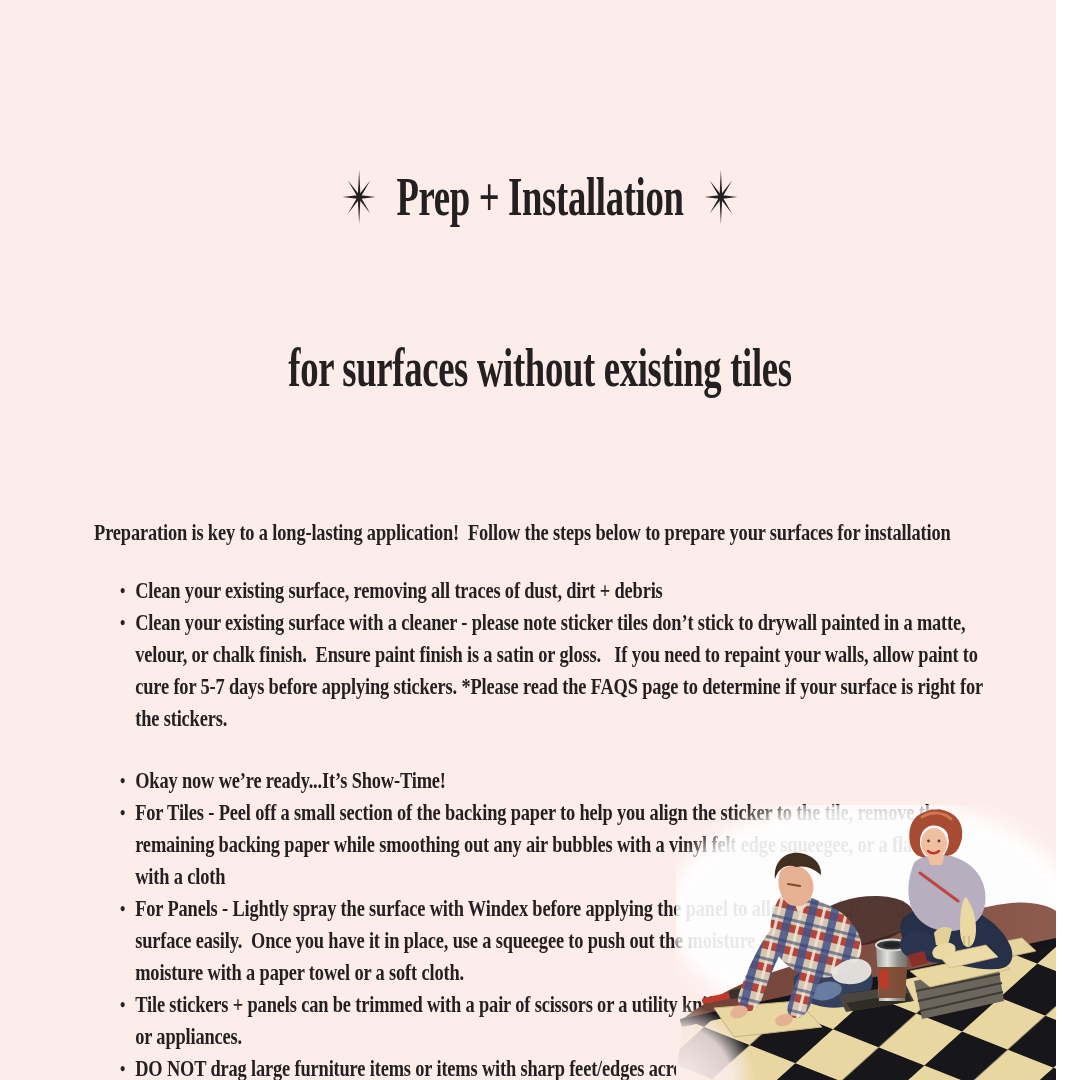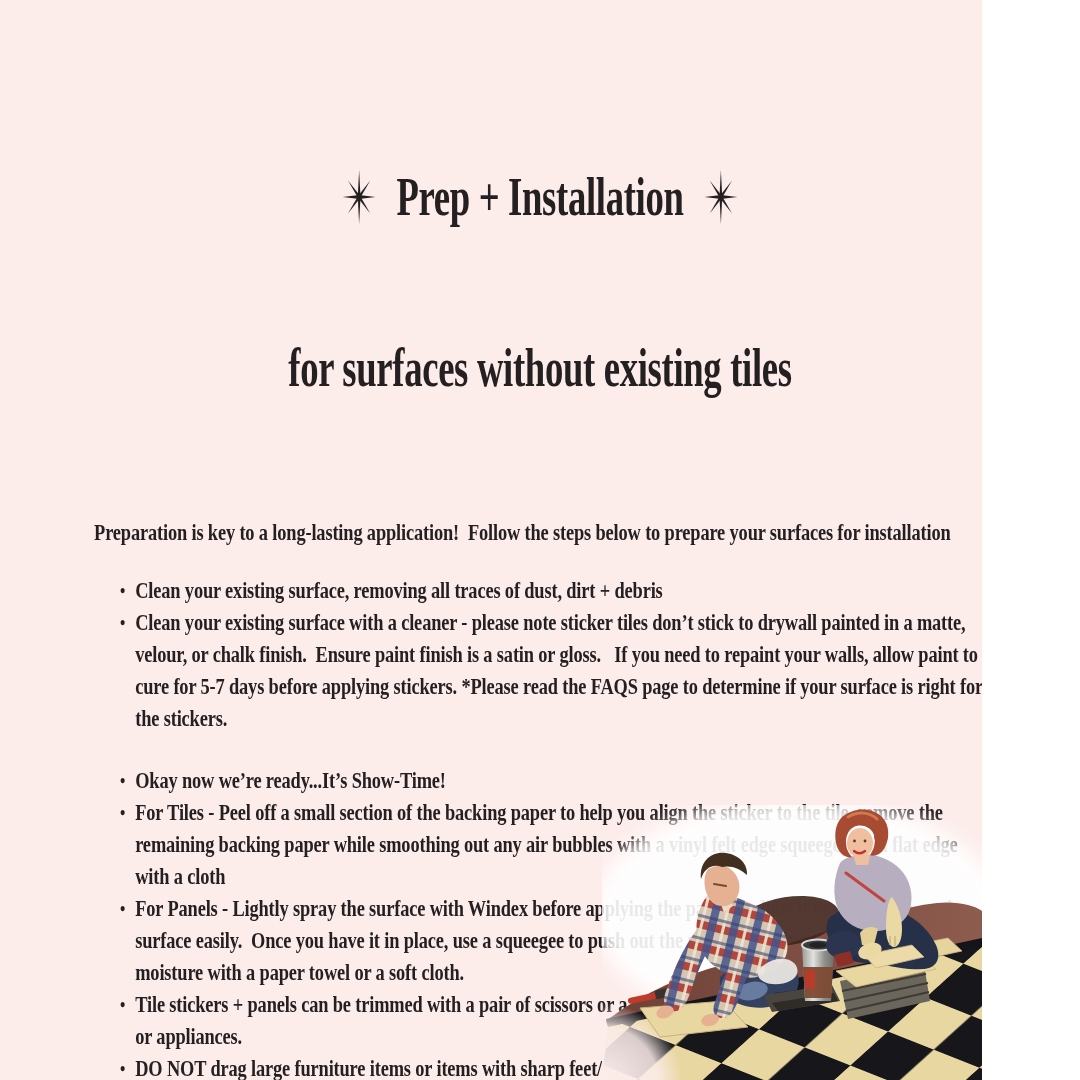--- a/index.html
+++ b/index.html
@@ -3,21 +3,21 @@
 <meta charset="utf-8">
 <style>
   :root{
     --bg:#FCEDEB;
     --ink:#241f21;
   }
   html,body{margin:0;padding:0;}
   body{background:#ffffff;}
   .canvas{
     position:relative;
-    width:982px;height:1080px;
+    width:1056px;height:1080px;
     background:var(--bg);
     overflow:hidden;
     font-family:"Liberation Serif","DejaVu Serif",serif;
     color:var(--ink);
     font-weight:bold;
   }
   
   .condense{
     position:absolute;left:0;top:0;
     width:1350px;

